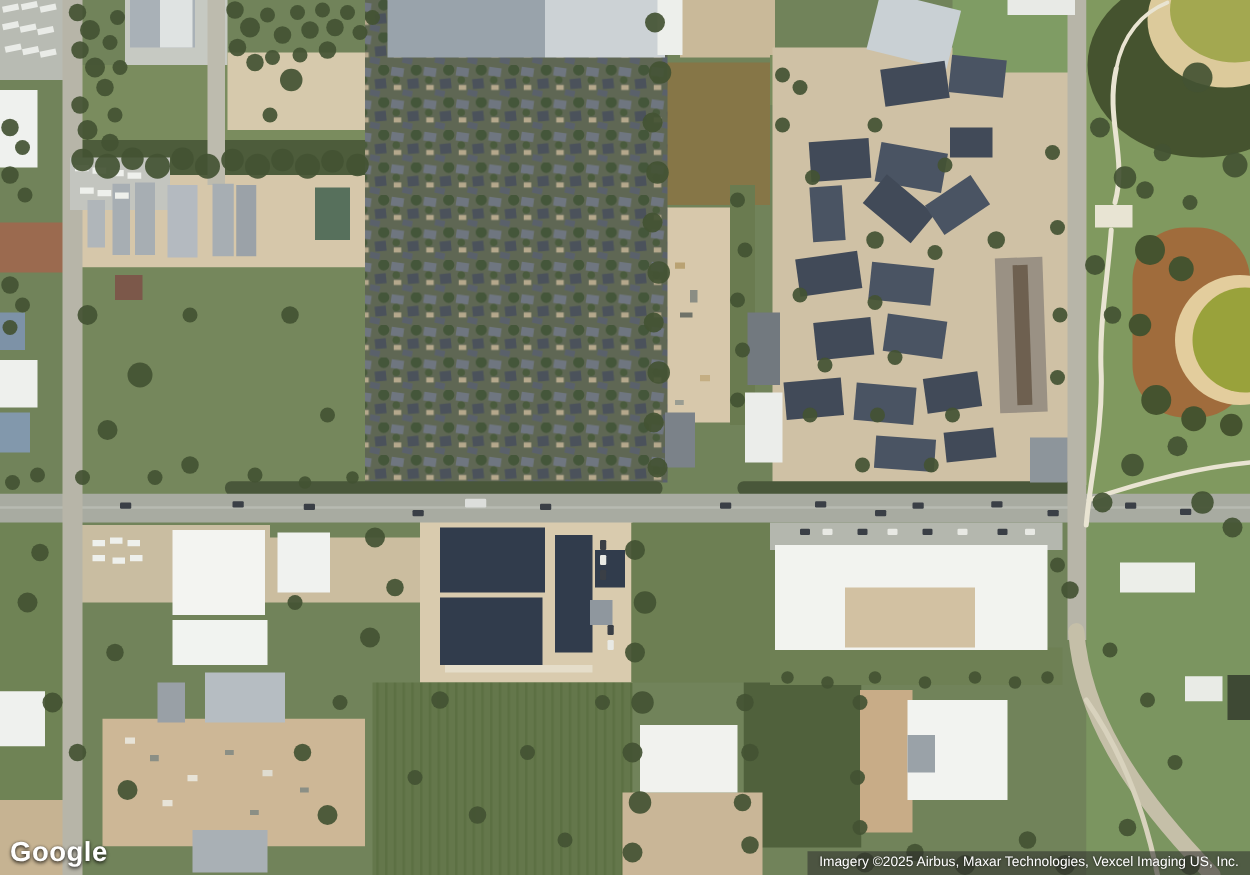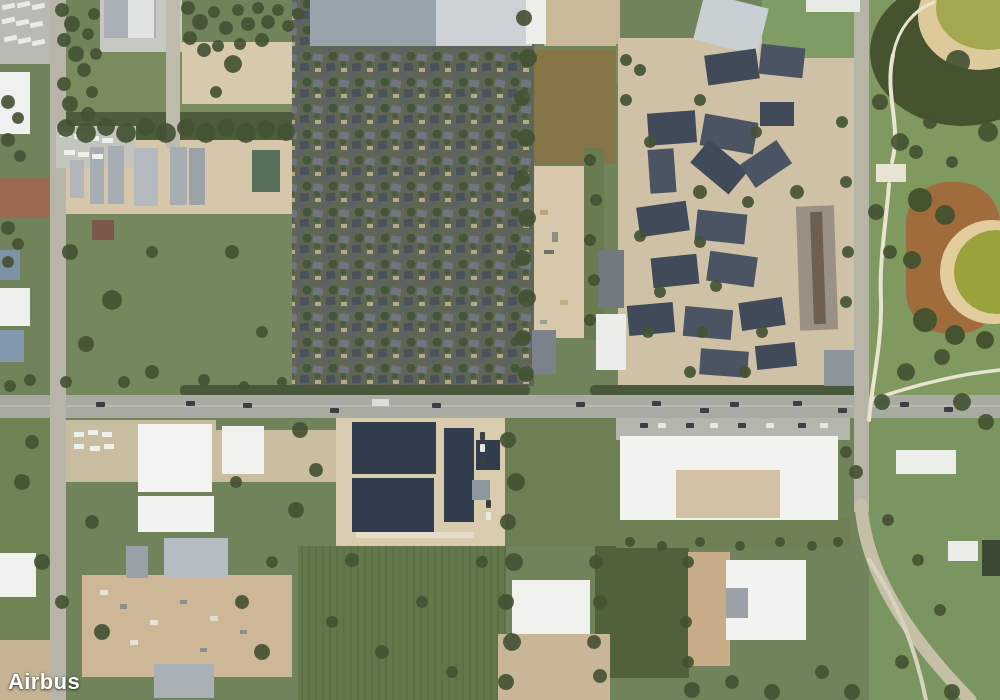--- a/index.html
+++ b/index.html
@@ -385,15 +385,18 @@
         <rect x="798" y="423" width="8" height="5" rx="1" fill="#3a3f46"></rect>
         <rect x="820" y="423" width="8" height="5" rx="1" fill="#e8e9e4"></rect>
         <rect x="480" y="432" width="5" height="8" rx="1" fill="#3a3f46"></rect>
         <rect x="480" y="444" width="5" height="8" rx="1" fill="#e8e9e4"></rect>
         <rect x="480" y="456" width="5" height="8" rx="1" fill="#3a3f46"></rect>
         <rect x="486" y="500" width="5" height="8" rx="1" fill="#3a3f46"></rect>
         <rect x="486" y="512" width="5" height="8" rx="1" fill="#e8e9e4"></rect>
       </g>
   </svg>
 
-  <div class="logo">Airbus</div>
+  <div class="logo">Google</div>
 
+  <div class="attr-bar">
+    <span>Imagery ©2025 Airbus, Maxar Technologies, Vexcel Imaging US, Inc.</span>
+  </div>
 </div>
 
 </body></html>

